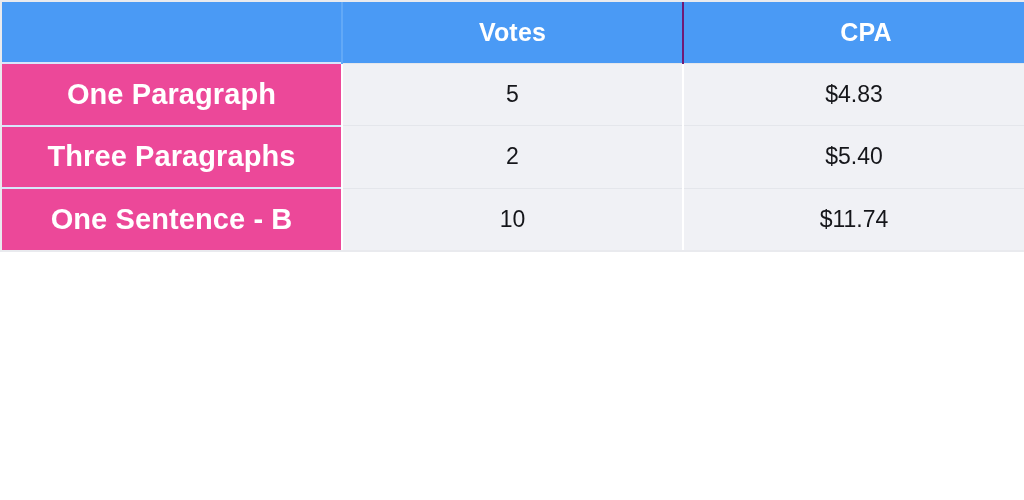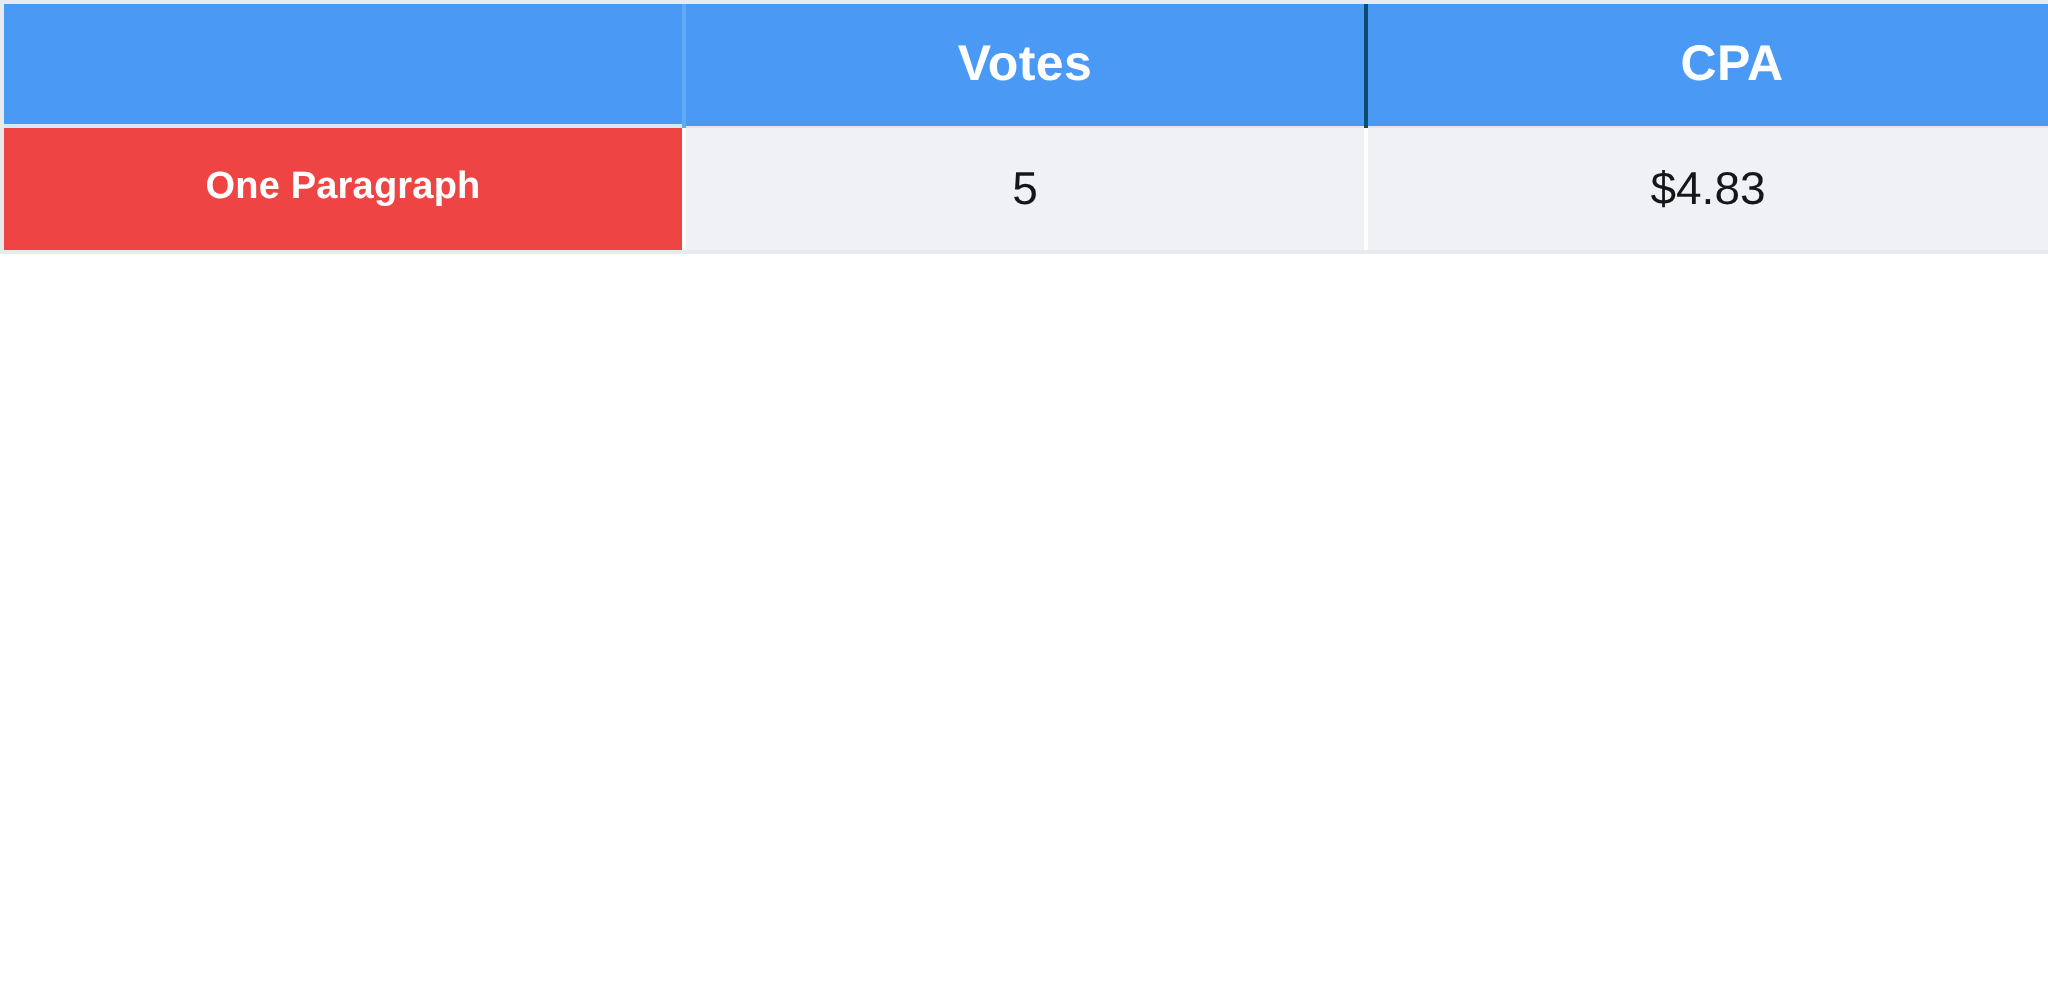--- a/index.html
+++ b/index.html
@@ -51,39 +51,39 @@
     box-sizing: border-box;
     border-top: 2px solid #e9eaee;
   }
   th.th-label {
     border-left: 2px solid #e9eaee;
   }
   th.th-votes {
     border-left: 2px solid #62a9f7;
   }
   th.th-cpa {
-    border-left: 2px solid #0c4a6e;
+    border-left: 2px solid #701a75;
     border-right: 2px solid #e9eaee;
     padding-left: 24px;
   }
 
   
   tbody tr { height: 62.5px; }
 
   td {
     padding: 0;
     margin: 0;
     vertical-align: middle;
     box-sizing: border-box;
   }
 
   td.cell-label {
-    background: #ef4444;
+    background: #ec4899;
     color: #ffffff;
-    font-size: 19px;
+    font-size: 29px;
     font-weight: bold;
     text-align: center;
     letter-spacing: 0.1px;
     border-top: 2px solid #d7e7fb;
     border-left: 2px solid #e9eaee;
   }
 
   td.cell-value {
     background: #f0f1f5;
     color: #15161a;
@@ -139,23 +139,33 @@
     </thead>
 
     <tbody>
 
       <tr>
         <td class="cell-label">One Paragraph</td>
         <td class="cell-value cell-votes">5</td>
         <td class="cell-value cell-cpa">$4.83</td>
       </tr>
 
+      <tr>
+        <td class="cell-label">Three Paragraphs</td>
+        <td class="cell-value cell-votes">2</td>
+        <td class="cell-value cell-cpa">$5.40</td>
+      </tr>
 
 
 
 
 
+      <tr>
+        <td class="cell-label">One Sentence - B</td>
+        <td class="cell-value cell-votes">10</td>
+        <td class="cell-value cell-cpa">$11.74</td>
+      </tr>
 
     </tbody>
   </table>
 
   <div class="bottom-filler"></div>
 </div>
 
 </body></html>

